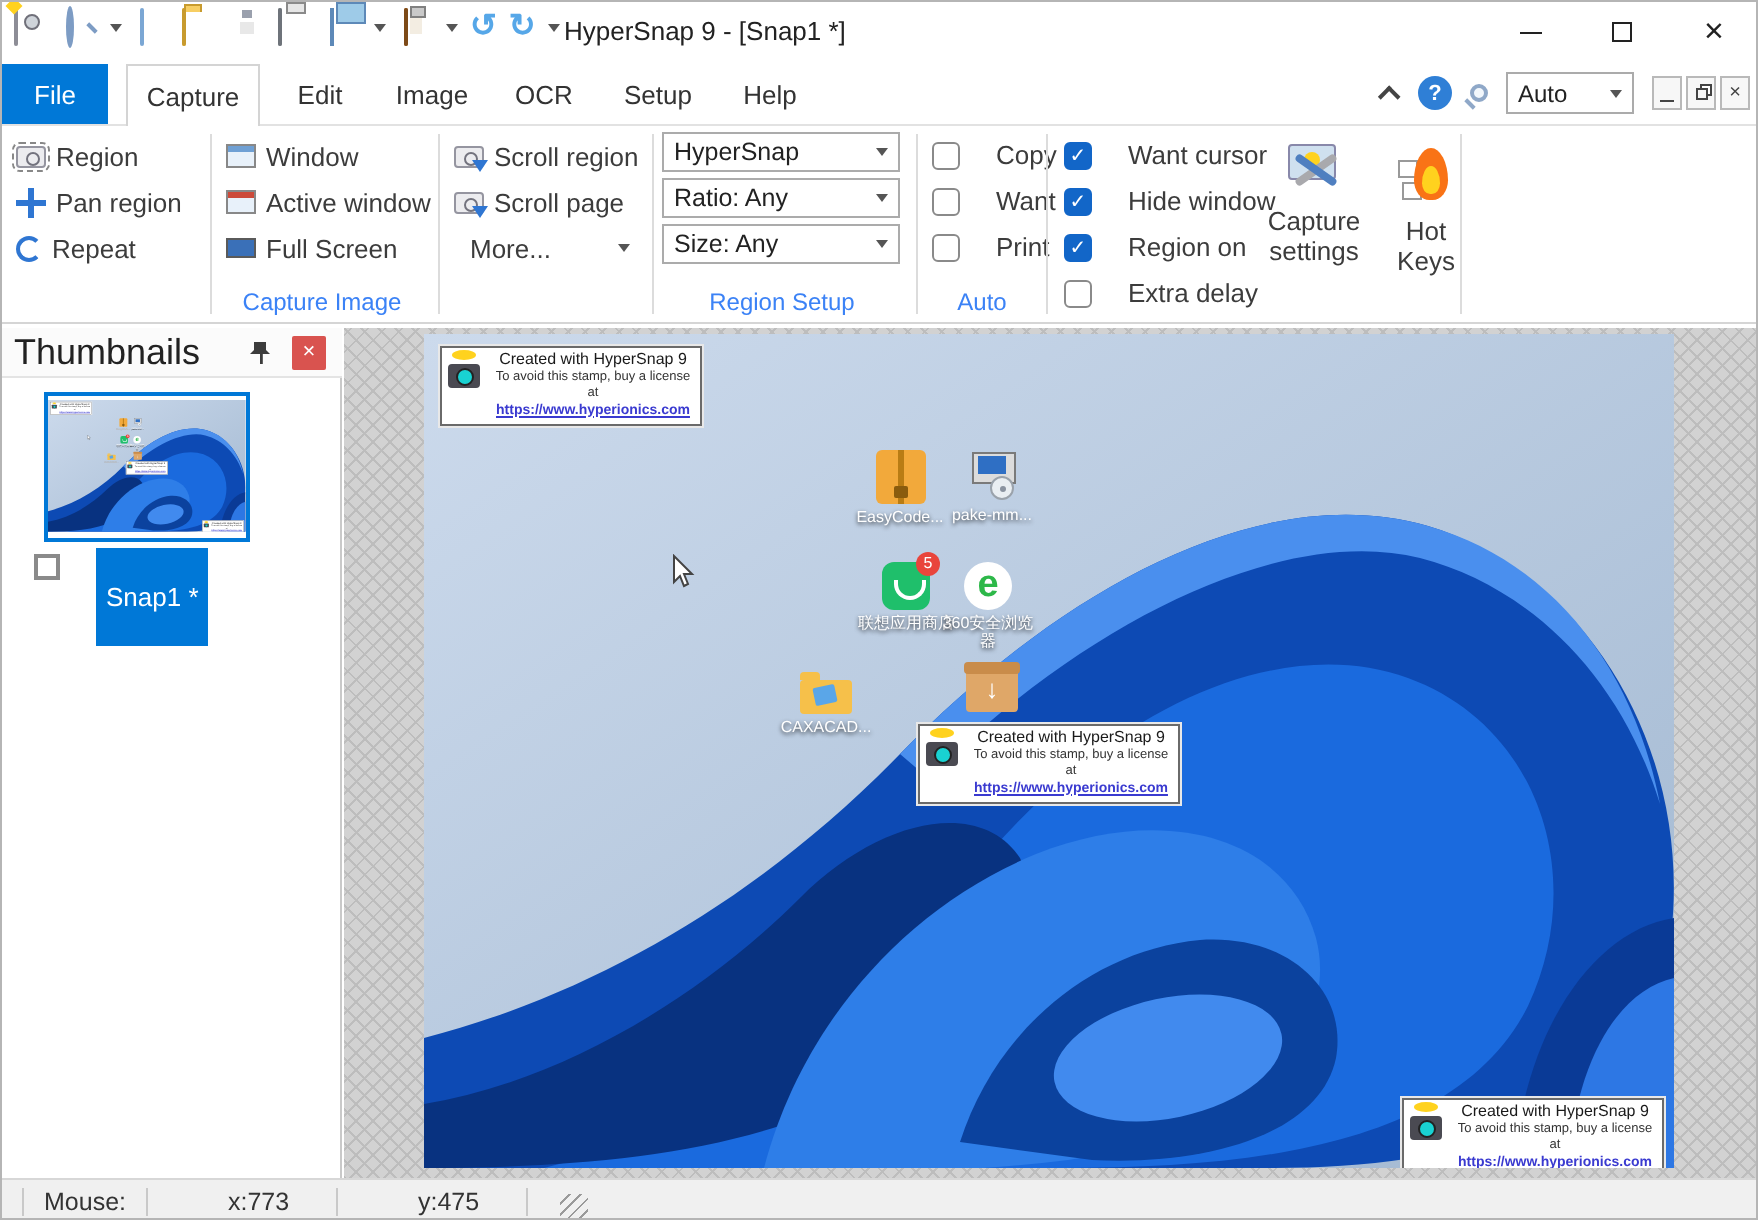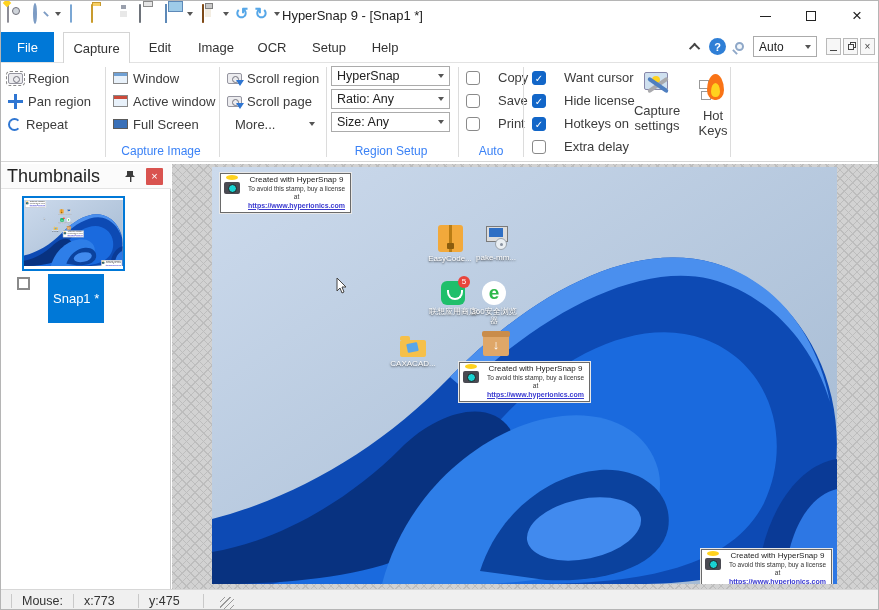--- a/index.html
+++ b/index.html
@@ -133,21 +133,21 @@
   .cursor-arrow { position:absolute; }
 
   
   .thumb-clone { transform:scale(0.158); transform-origin:0 0; left:0 !important; top:0 !important; }
 
   
   .statusbar { position:absolute; left:0; top:588px; width:879px; height:22px; background:#f0f0f0; border-top:1px solid #d7d7d7; display:flex; align-items:center; font-size:12.5px; color:#333; }
   .sb-msg { margin-left:6px; flex:1; white-space:nowrap; }
   .sb-right { display:flex; align-items:center; height:100%; }
   .sb-sep { width:1px; height:14px; background:#c9c9c9; margin:0 10px; }
-  .sb-val { min-width:44px; }
+  .sb-val { min-width:44px;margin-left:30px; }
   .grip { width:14px; height:14px; margin:6px 2px 0 6px;
           background-image:repeating-linear-gradient(135deg,transparent 0 3px,#9a9a9a 3px 4px); }
 </style>
 </head>
 <body>
 
 <div class="app">
 
   <div class="titlebar">
     <div class="qat">
@@ -269,46 +269,46 @@
     </div>
     <div class="glabel" style="left:290px;width:200px;">Region Setup</div>
     <div class="rsep" style="left:457px;"></div>
 
     <label class="cbrow" style="left:465px;top:6px;">
       <span class="cb"></span>
       <span>Copy</span>
     </label>
     <label class="cbrow" style="left:465px;top:29px;">
       <span class="cb"></span>
-      <span>Save</span>
+      <span>Want</span>
     </label>
     <label class="cbrow" style="left:465px;top:52px;">
       <span class="cb"></span>
       <span>Print</span>
     </label>
     <div class="glabel" style="left:440px;width:100px;">Auto</div>
     <div class="rsep" style="left:522px;"></div>
 
     <label class="cbrow" style="left:531px;top:6px;">
       <span class="cb on">
           <span>✓</span>
         </span>
       <span>Want cursor</span>
     </label>
     <label class="cbrow" style="left:531px;top:29px;">
       <span class="cb on">
           <span>✓</span>
         </span>
-      <span>Hide license</span>
+      <span>Hide window</span>
     </label>
     <label class="cbrow" style="left:531px;top:52px;">
       <span class="cb on">
           <span>✓</span>
         </span>
-      <span>Hotkeys on</span>
+      <span>Region on</span>
     </label>
     <label class="cbrow" style="left:531px;top:75px;">
       <span class="cb"></span>
       <span>Extra delay</span>
     </label>
 
     <div class="bigbtn" style="left:630px;">
       <span class="bigicon">
         <span class="cfg-mon"></span>
           <span class="cfg-tool1"></span>

